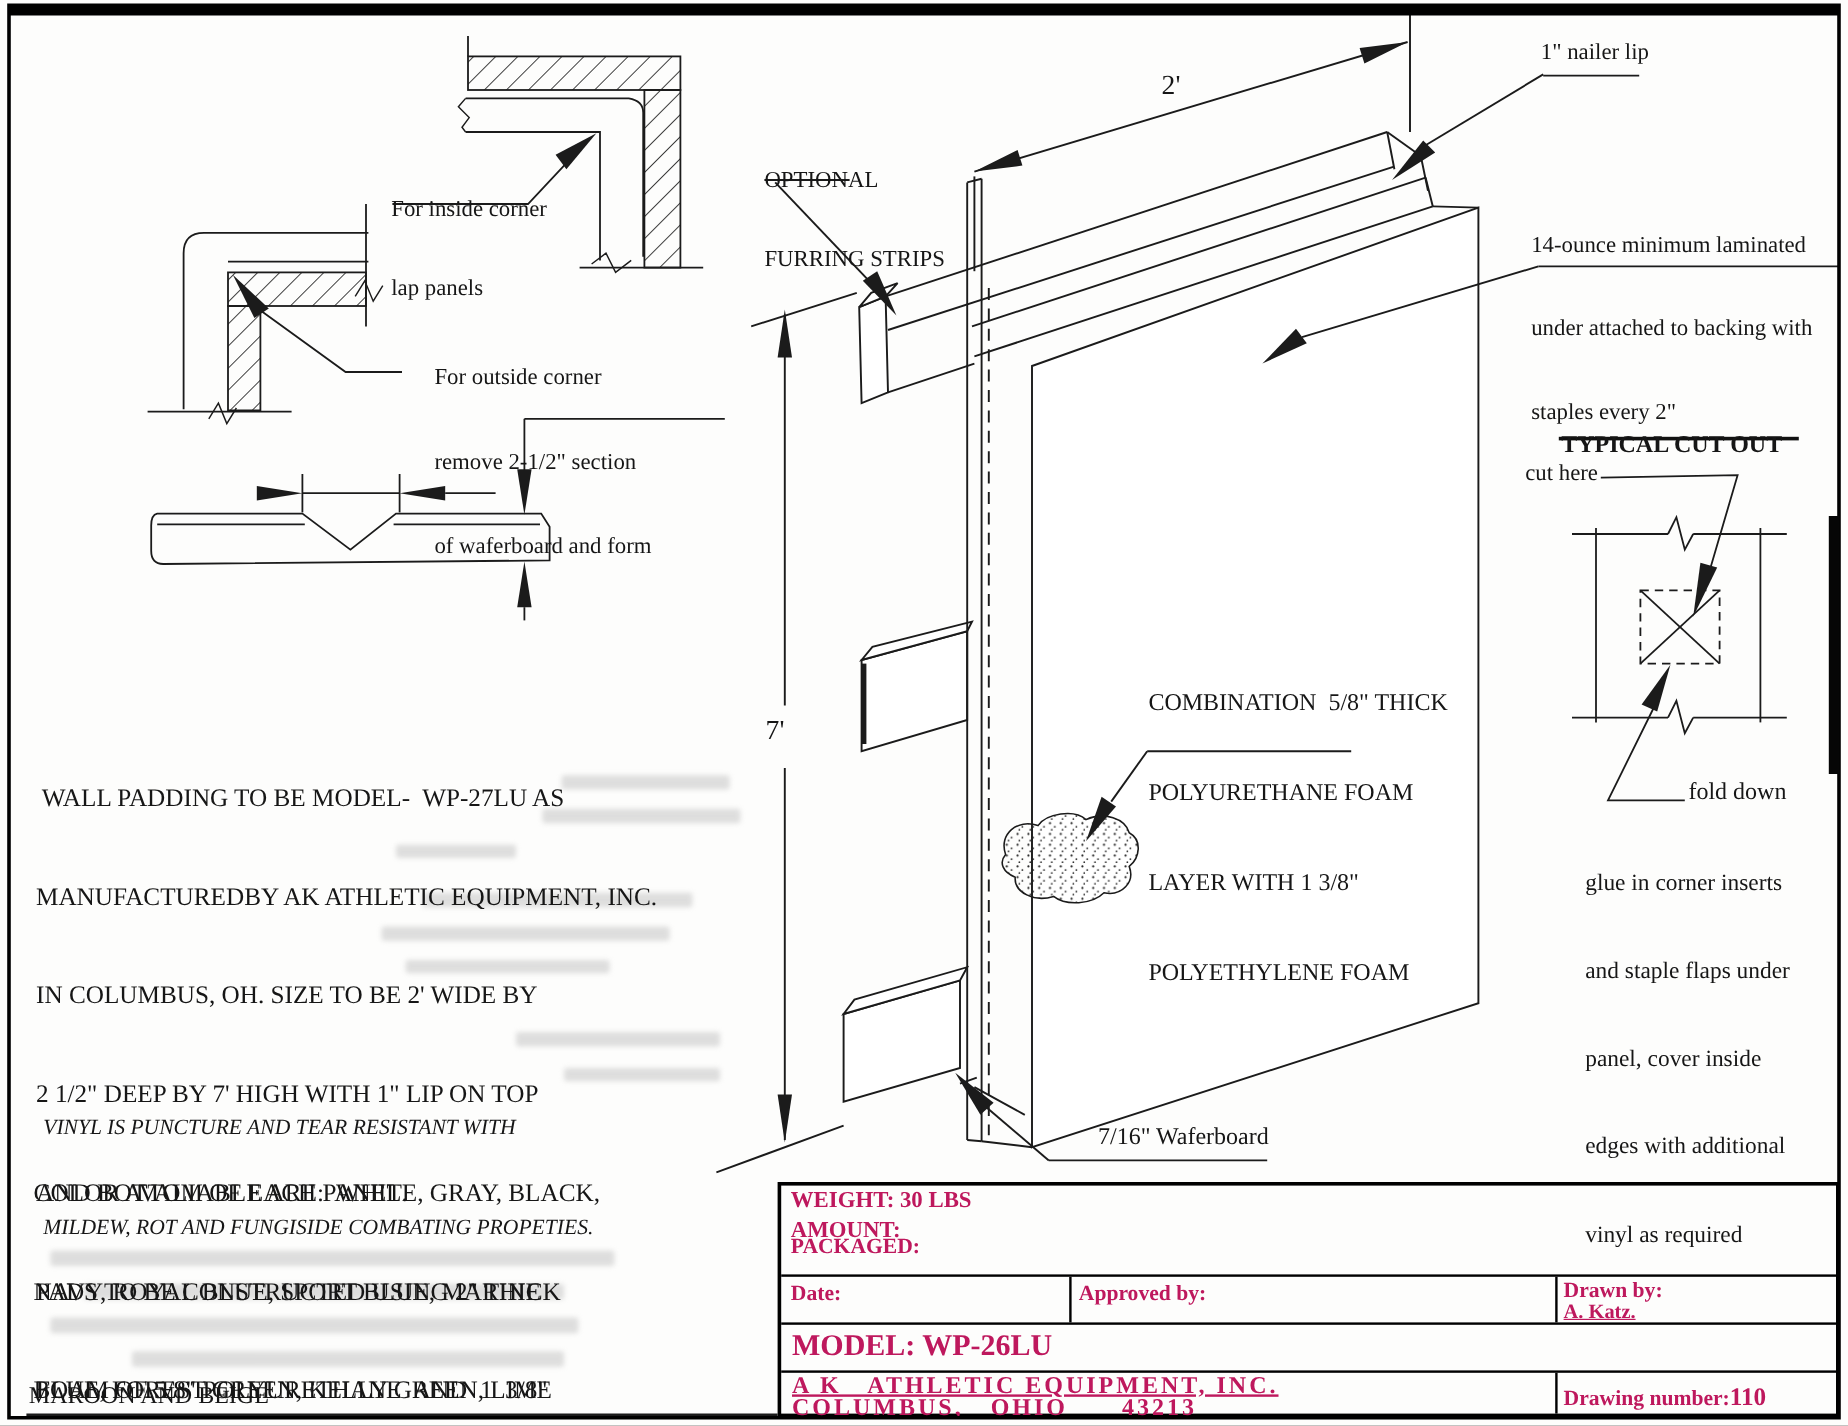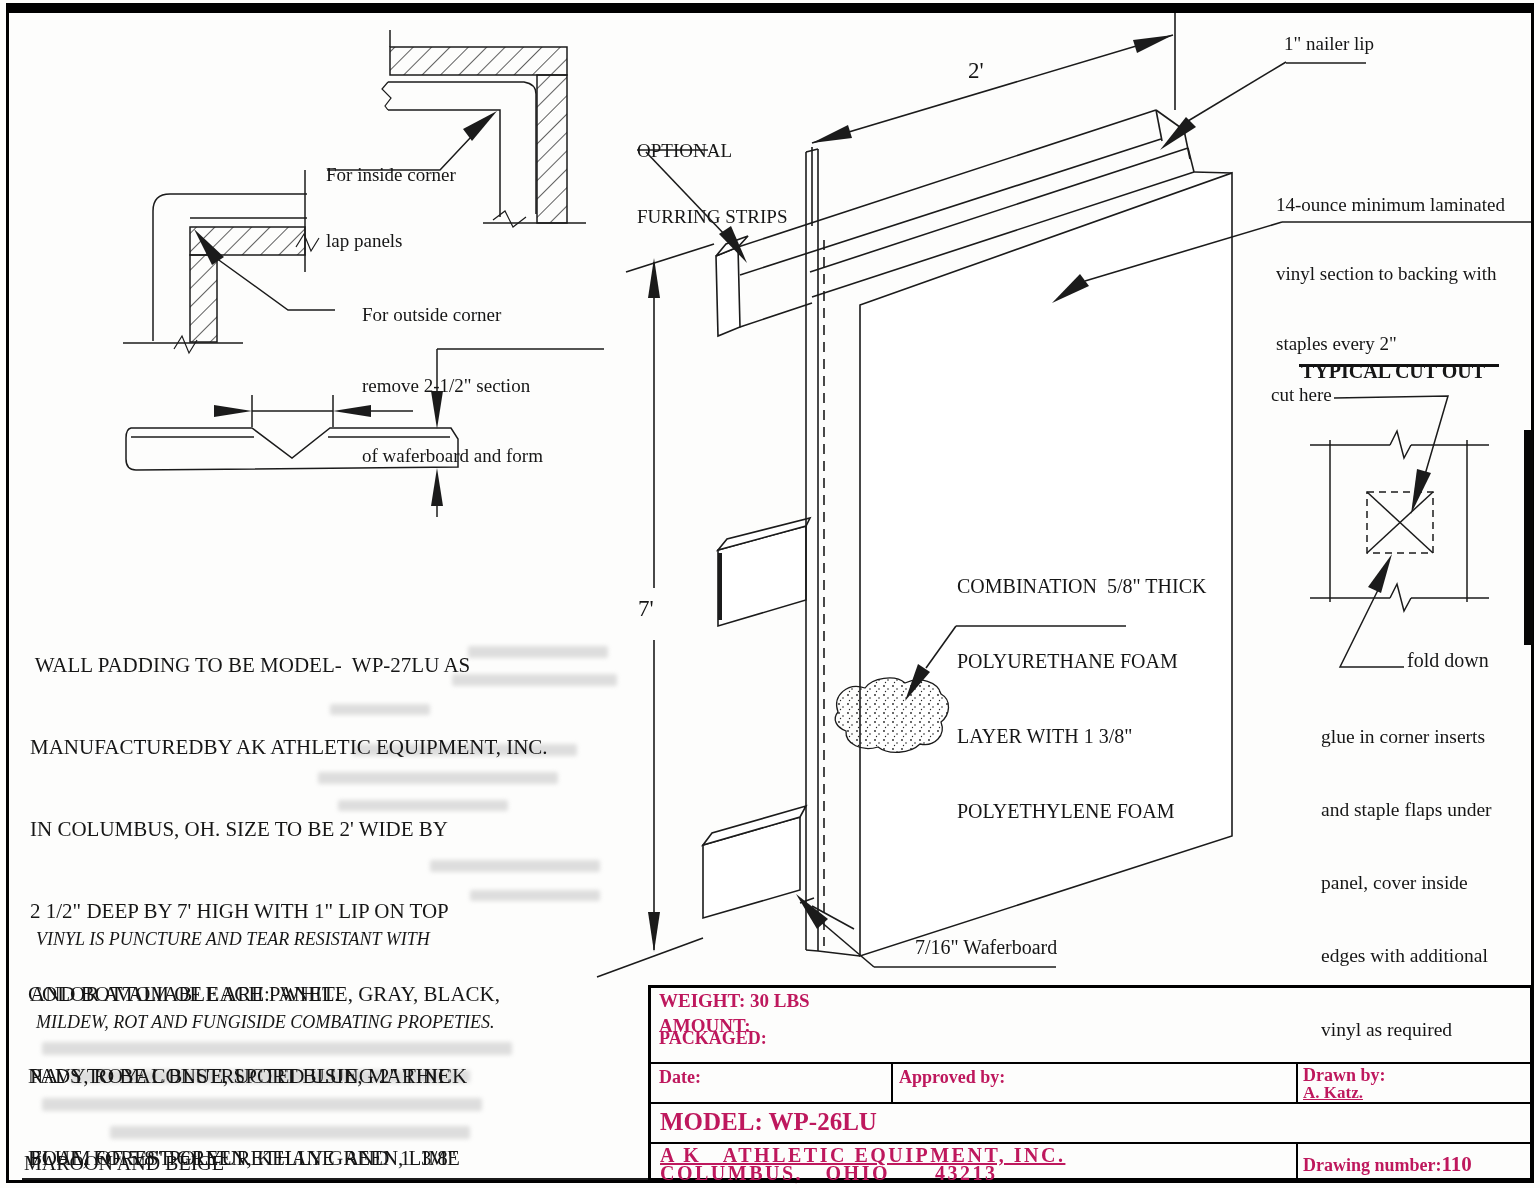--- a/index.html
+++ b/index.html
@@ -252,21 +252,21 @@
     <div>OPTIONAL</div>
     <div>FURRING STRIPS</div>
   </div>
 
   <div class="t s23" style="left:968px;top:58px">2'</div>
   <div class="t s23" style="left:638px;top:596px">7'</div>
   <div class="t s19" style="left:1284px;top:33px">1" nailer lip</div>
 
   <div class="t lh23" style="left:1276px;top:146px">
     <div>14-ounce minimum laminated</div>
-    <div>vinyl section to backing with</div>
+    <div>under attached to backing with</div>
     <div>staples every 2"</div>
   </div>
 
   <div class="t lh25" style="left:957px;top:524px">
     <div>COMBINATION  5/8" THICK</div>
     <div>POLYURETHANE FOAM</div>
     <div>LAYER WITH 1 3/8"</div>
     <div>POLYETHYLENE FOAM</div>
   </div>
 

